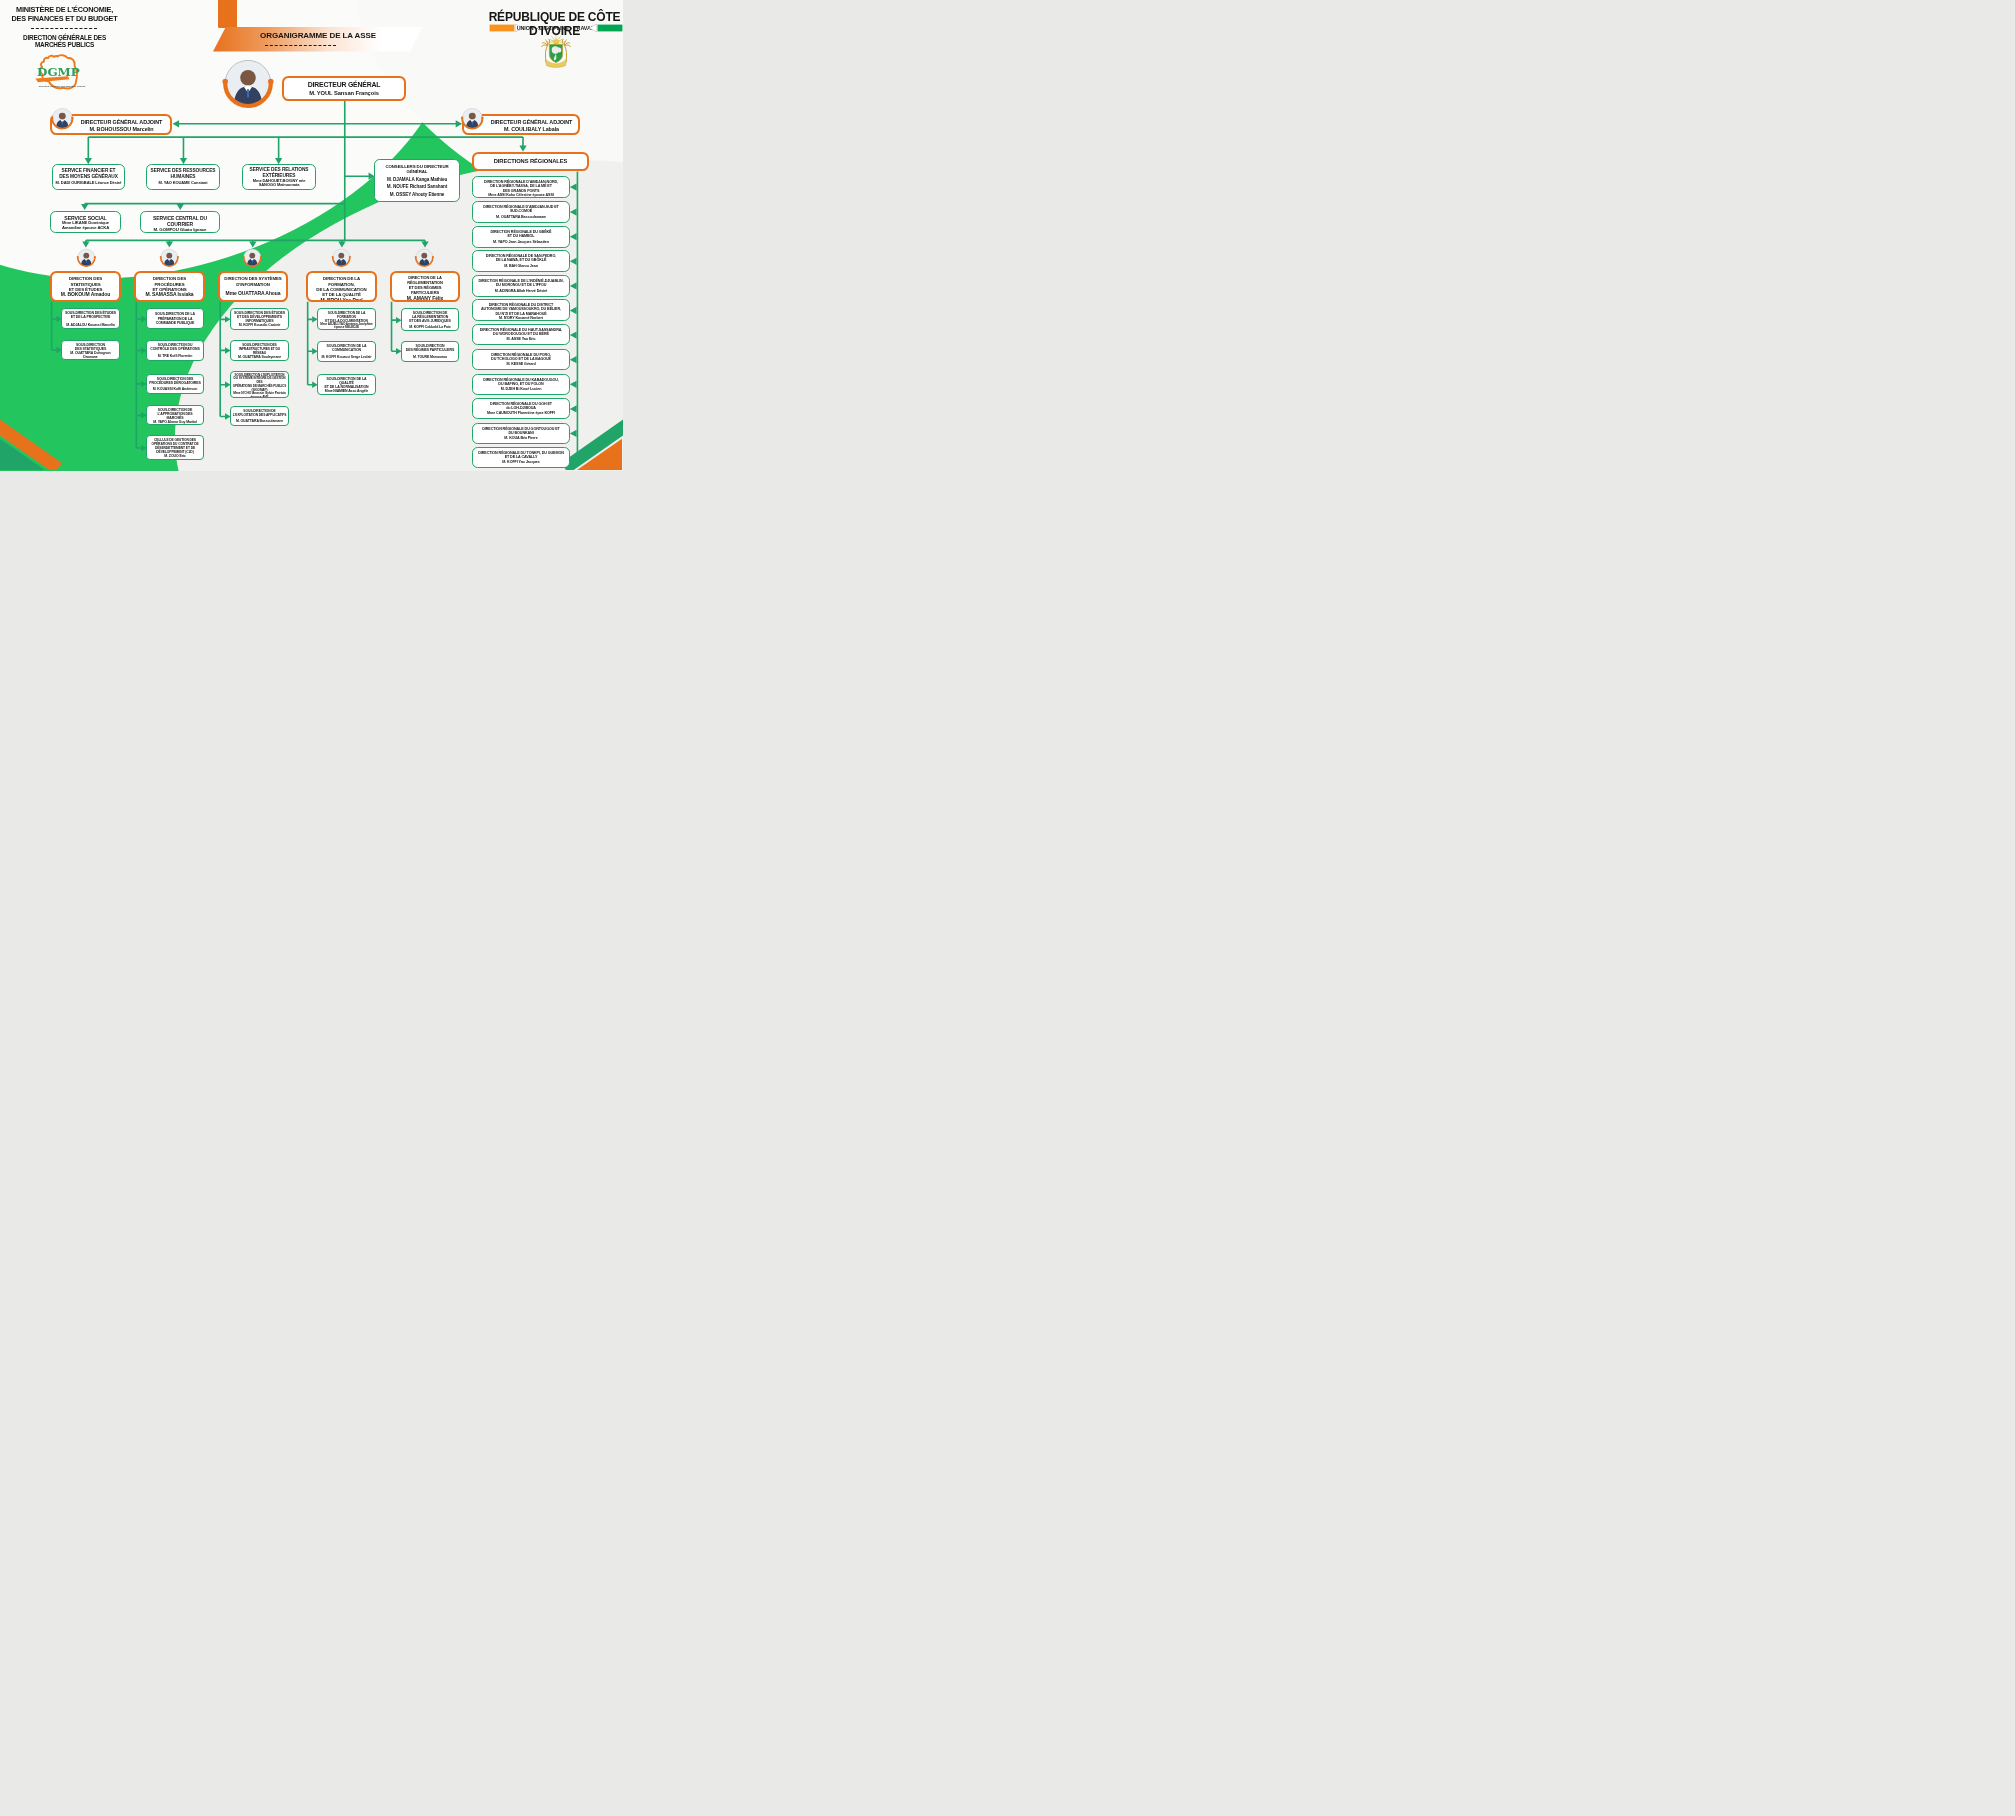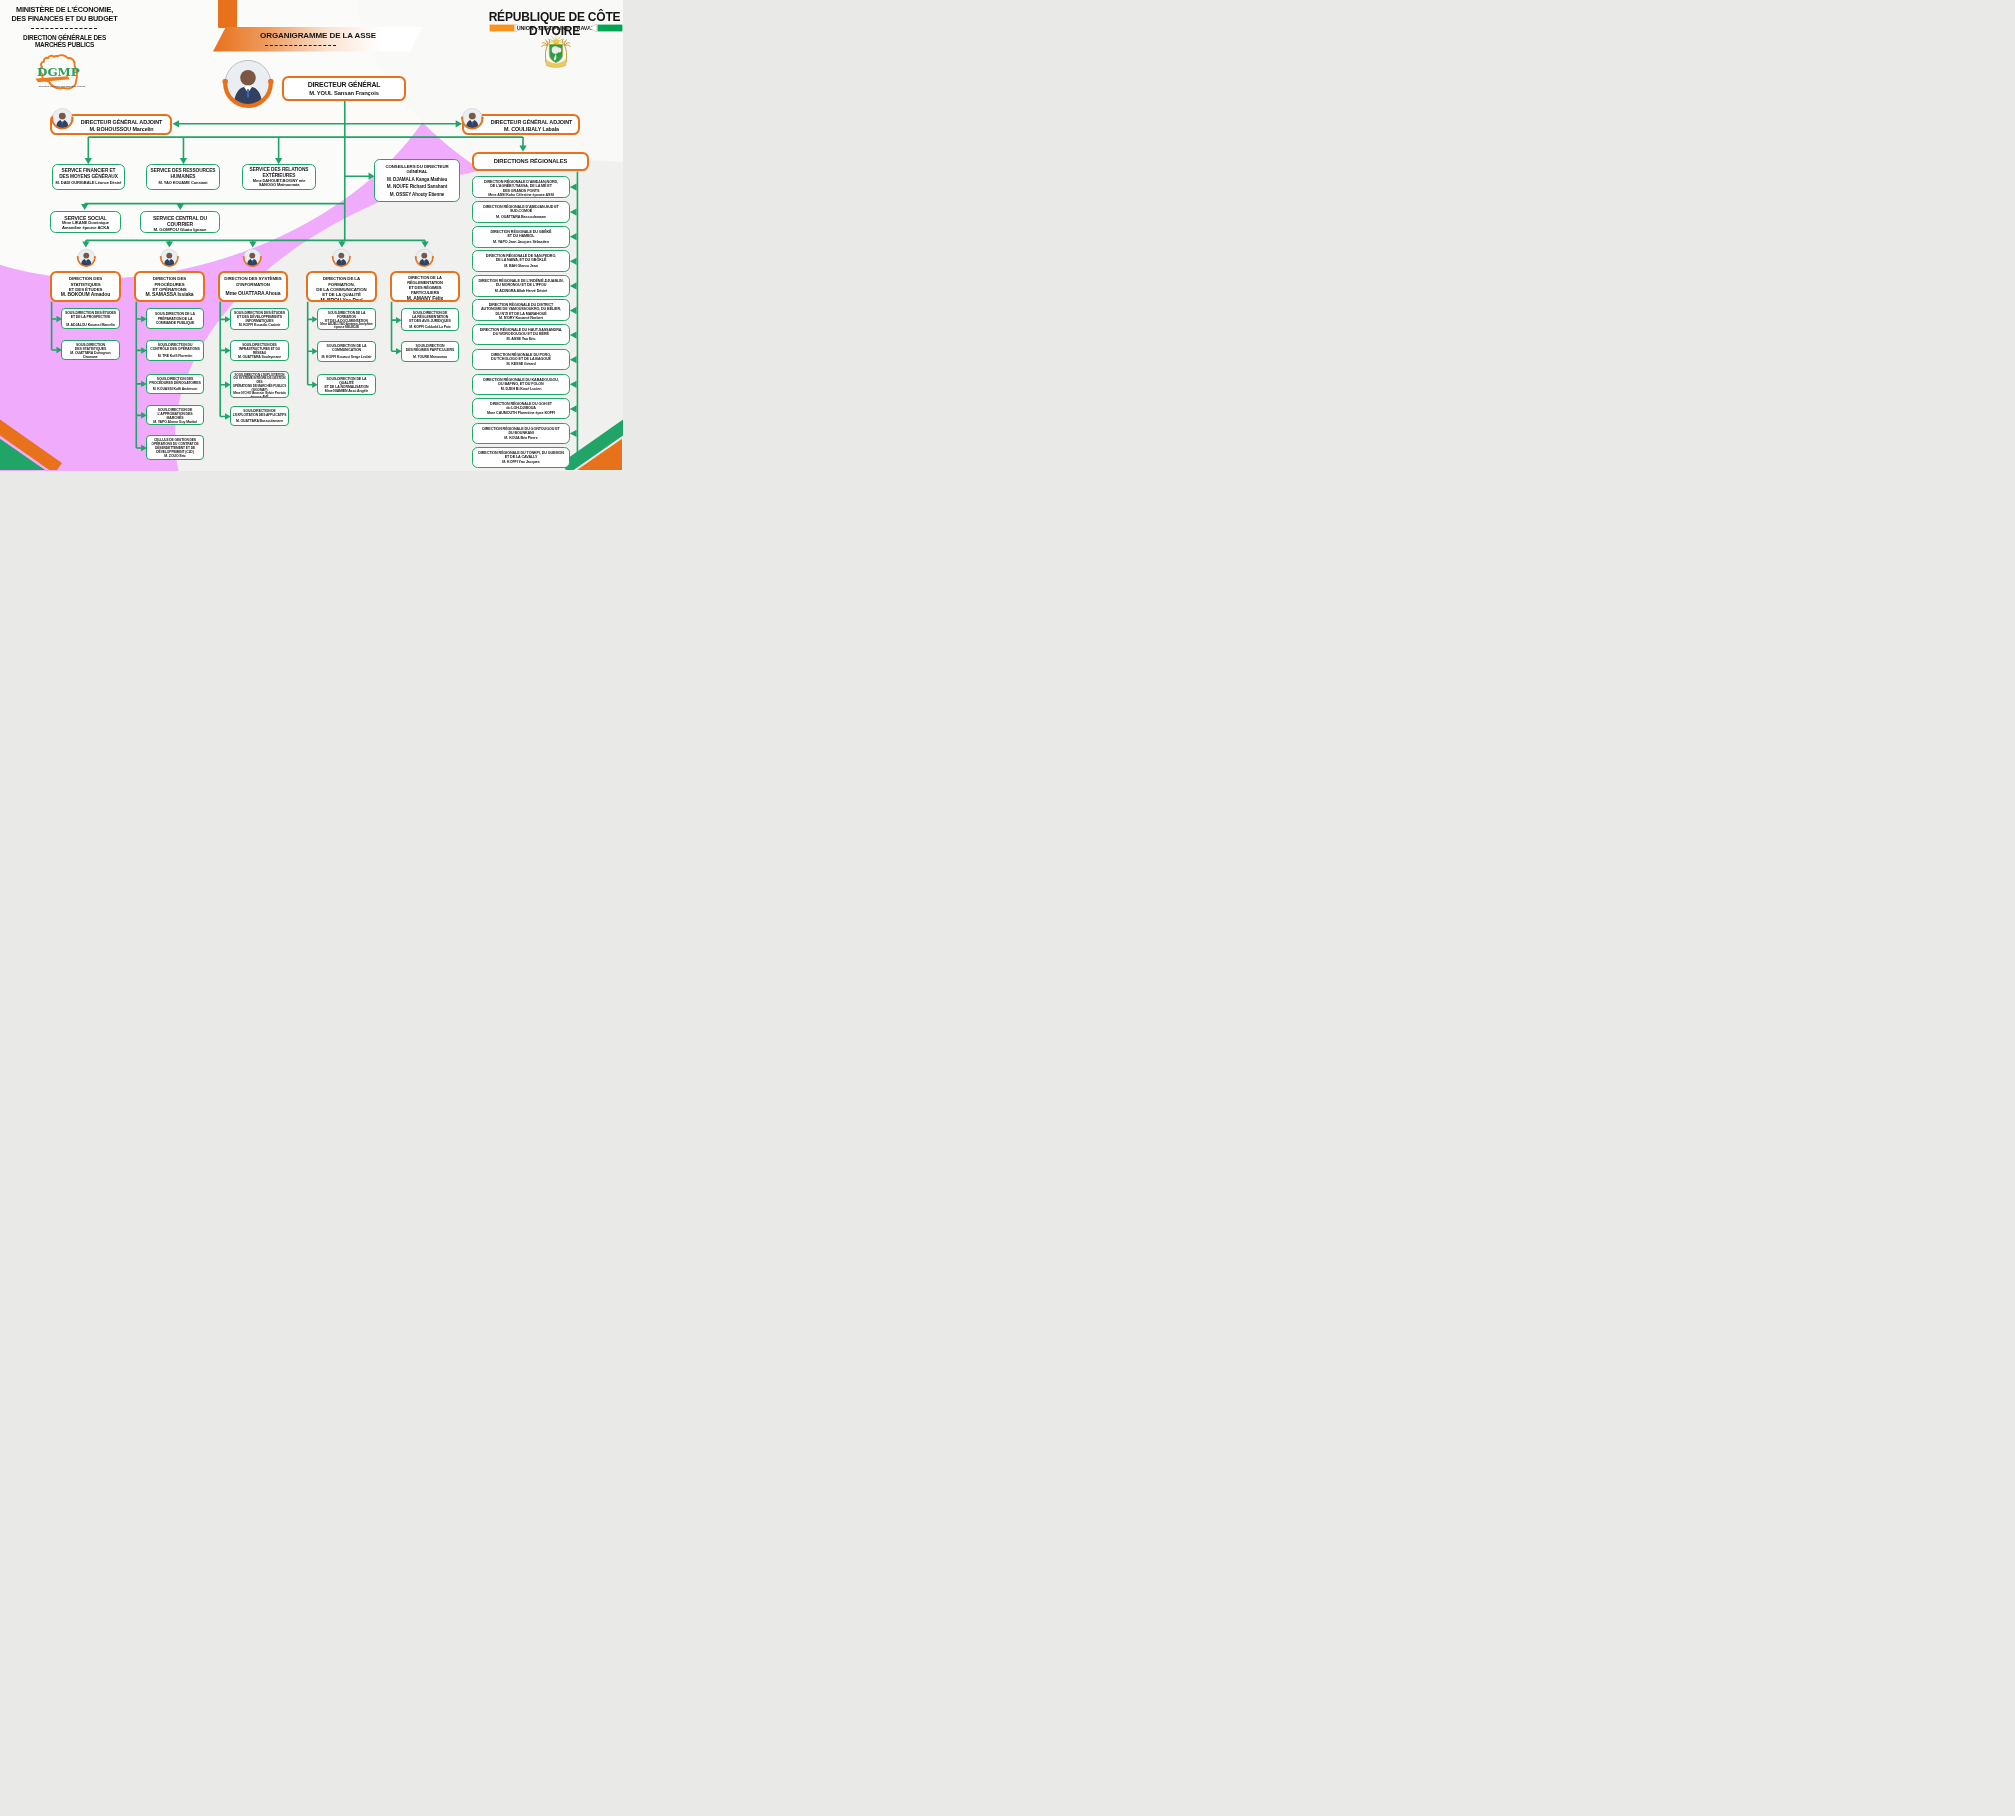--- a/index.html
+++ b/index.html
@@ -2,21 +2,21 @@
 <html style="font-size:6.4px"><head>
 <meta charset="utf-8">
 <style>
   :root{
     --orange:#E8711C;
     --green:#20A468;
     --ink:#161616;
   }
   html,body{margin:0;padding:0;}
   body{background:#e9e9e7;font-family:"Liberation Sans",sans-serif;color:var(--ink);}
-  #page{position:relative;width:623px;height:471px;background:#f0abfc;overflow:hidden;}
+  #page{position:relative;width:623px;height:471px;background:#22c55e;overflow:hidden;}
   .abs{position:absolute;}
   .sw{position:absolute;border-radius:50%;}
   
   .bx{position:absolute;background:#fff;display:flex;flex-direction:column;justify-content:space-between;
       align-items:center;text-align:center;box-sizing:border-box;z-index:3;overflow:hidden;}
   .gb{border:1.6px solid var(--green);border-radius:5.6px;padding:2.8px 2px;}
   .gb.thin{border-width:1.2px;border-radius:4px;padding:1.6px 1.6px;}
   .ob{border:2px solid var(--orange);border-radius:6.4px;padding:3.2px 2.4px;}
   .bt{font-weight:bold;white-space:pre-line;letter-spacing:-0.1px;line-height:1.22;width:100%;}
   .bn{font-weight:bold;white-space:pre-line;letter-spacing:-0.1px;line-height:1.18;width:100%;}

